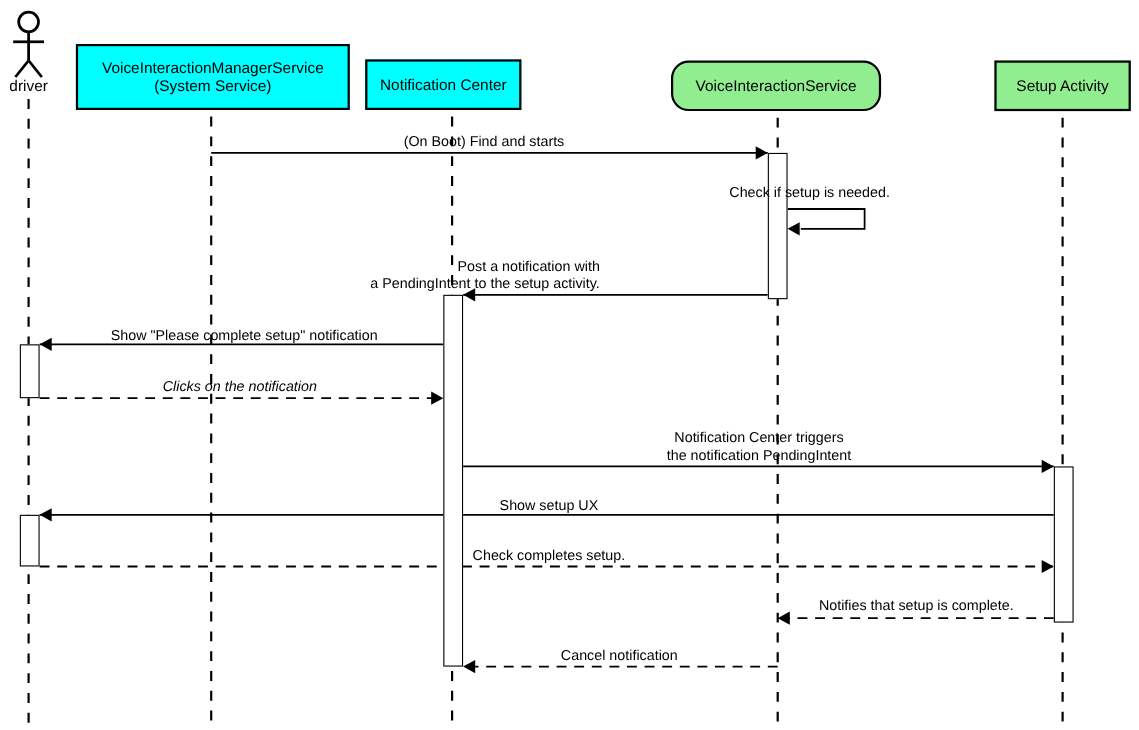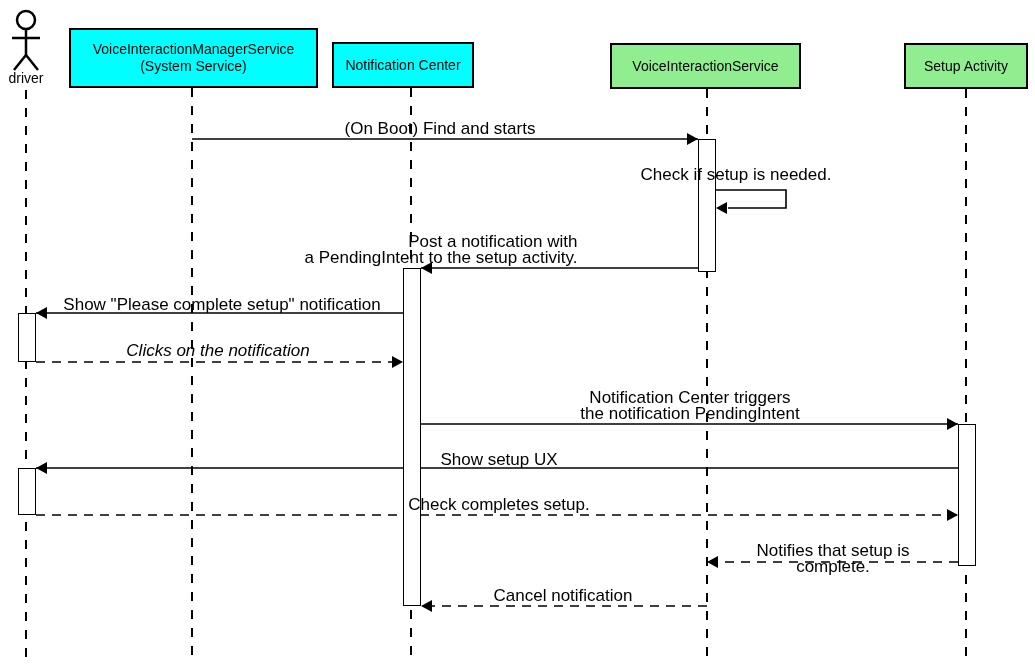--- a/index.html
+++ b/index.html
@@ -30,32 +30,33 @@
     box-sizing: border-box;
     border: 2px solid #000000;
     display: flex;
     align-items: center;
     justify-content: center;
     text-align: center;
     font-size: 14px;
     line-height: 17px;
     white-space: pre-line;
     z-index: 5;
+    margin-top: 12px;
   }
   .participant-box.cyan { background: #00ffff; }
   .participant-box.green { background: #90ee90; }
   .actor-label {
     position: absolute;
     font-size: 14px;
     text-align: center;
     z-index: 5;
   }
   .msg-label {
     position: absolute;
-    font-size: 17px;
+    font-size: 13px;
     line-height: 16px;
     white-space: pre-line;
     z-index: 6;
     color: #000000;
   }
   .msg-label.center { text-align: center; transform: translateX(-50%); }
   .activation {
     position: absolute;
     box-sizing: border-box;
     background: #ffffff;
@@ -122,21 +123,21 @@
     <line x1="12" y1="38" x2="40" y2="38" stroke="#000000" stroke-width="2.5"></line>
     <line x1="26" y1="55" x2="14" y2="70" stroke="#000000" stroke-width="2.5"></line>
     <line x1="26" y1="55" x2="38" y2="70" stroke="#000000" stroke-width="2.5"></line>
   </svg>
 
   <div id="participants-layer">
       <div class="actor-label" style="left: -14px; top: 70px; width: 80px;">driver</div>
       <div class="participant-box cyan" style="left: 69px; top: 28px; width: 249px; height: 60px;">VoiceInteractionManagerService
 (System Service)</div>
       <div class="participant-box cyan" style="left: 332px; top: 42px; width: 142px; height: 46px;">Notification Center</div>
-      <div class="participant-box green" style="left: 610px; top: 43px; width: 191px; height: 46px;">VoiceInteractionService</div>
+      <div class="participant-box green" style="left: 610px; top: 43px; width: 191px; height: 46px; border-radius: 16px;">VoiceInteractionService</div>
       <div class="participant-box green" style="left: 904px; top: 43px; width: 124px; height: 46px;">Setup Activity</div>
     </div>
 
   <div id="activations-layer">
       <div class="activation" style="left: 698px; top: 139px; width: 18px; height: 133px;"></div>
       <div class="activation" style="left: 403px; top: 268px; width: 18px; height: 338px;"></div>
       <div class="activation" style="left: 18px; top: 313px; width: 18px; height: 49px;"></div>
       <div class="activation" style="left: 958px; top: 424px; width: 18px; height: 142px;"></div>
       <div class="activation" style="left: 18px; top: 468px; width: 18px; height: 47px;"></div>
     </div>

